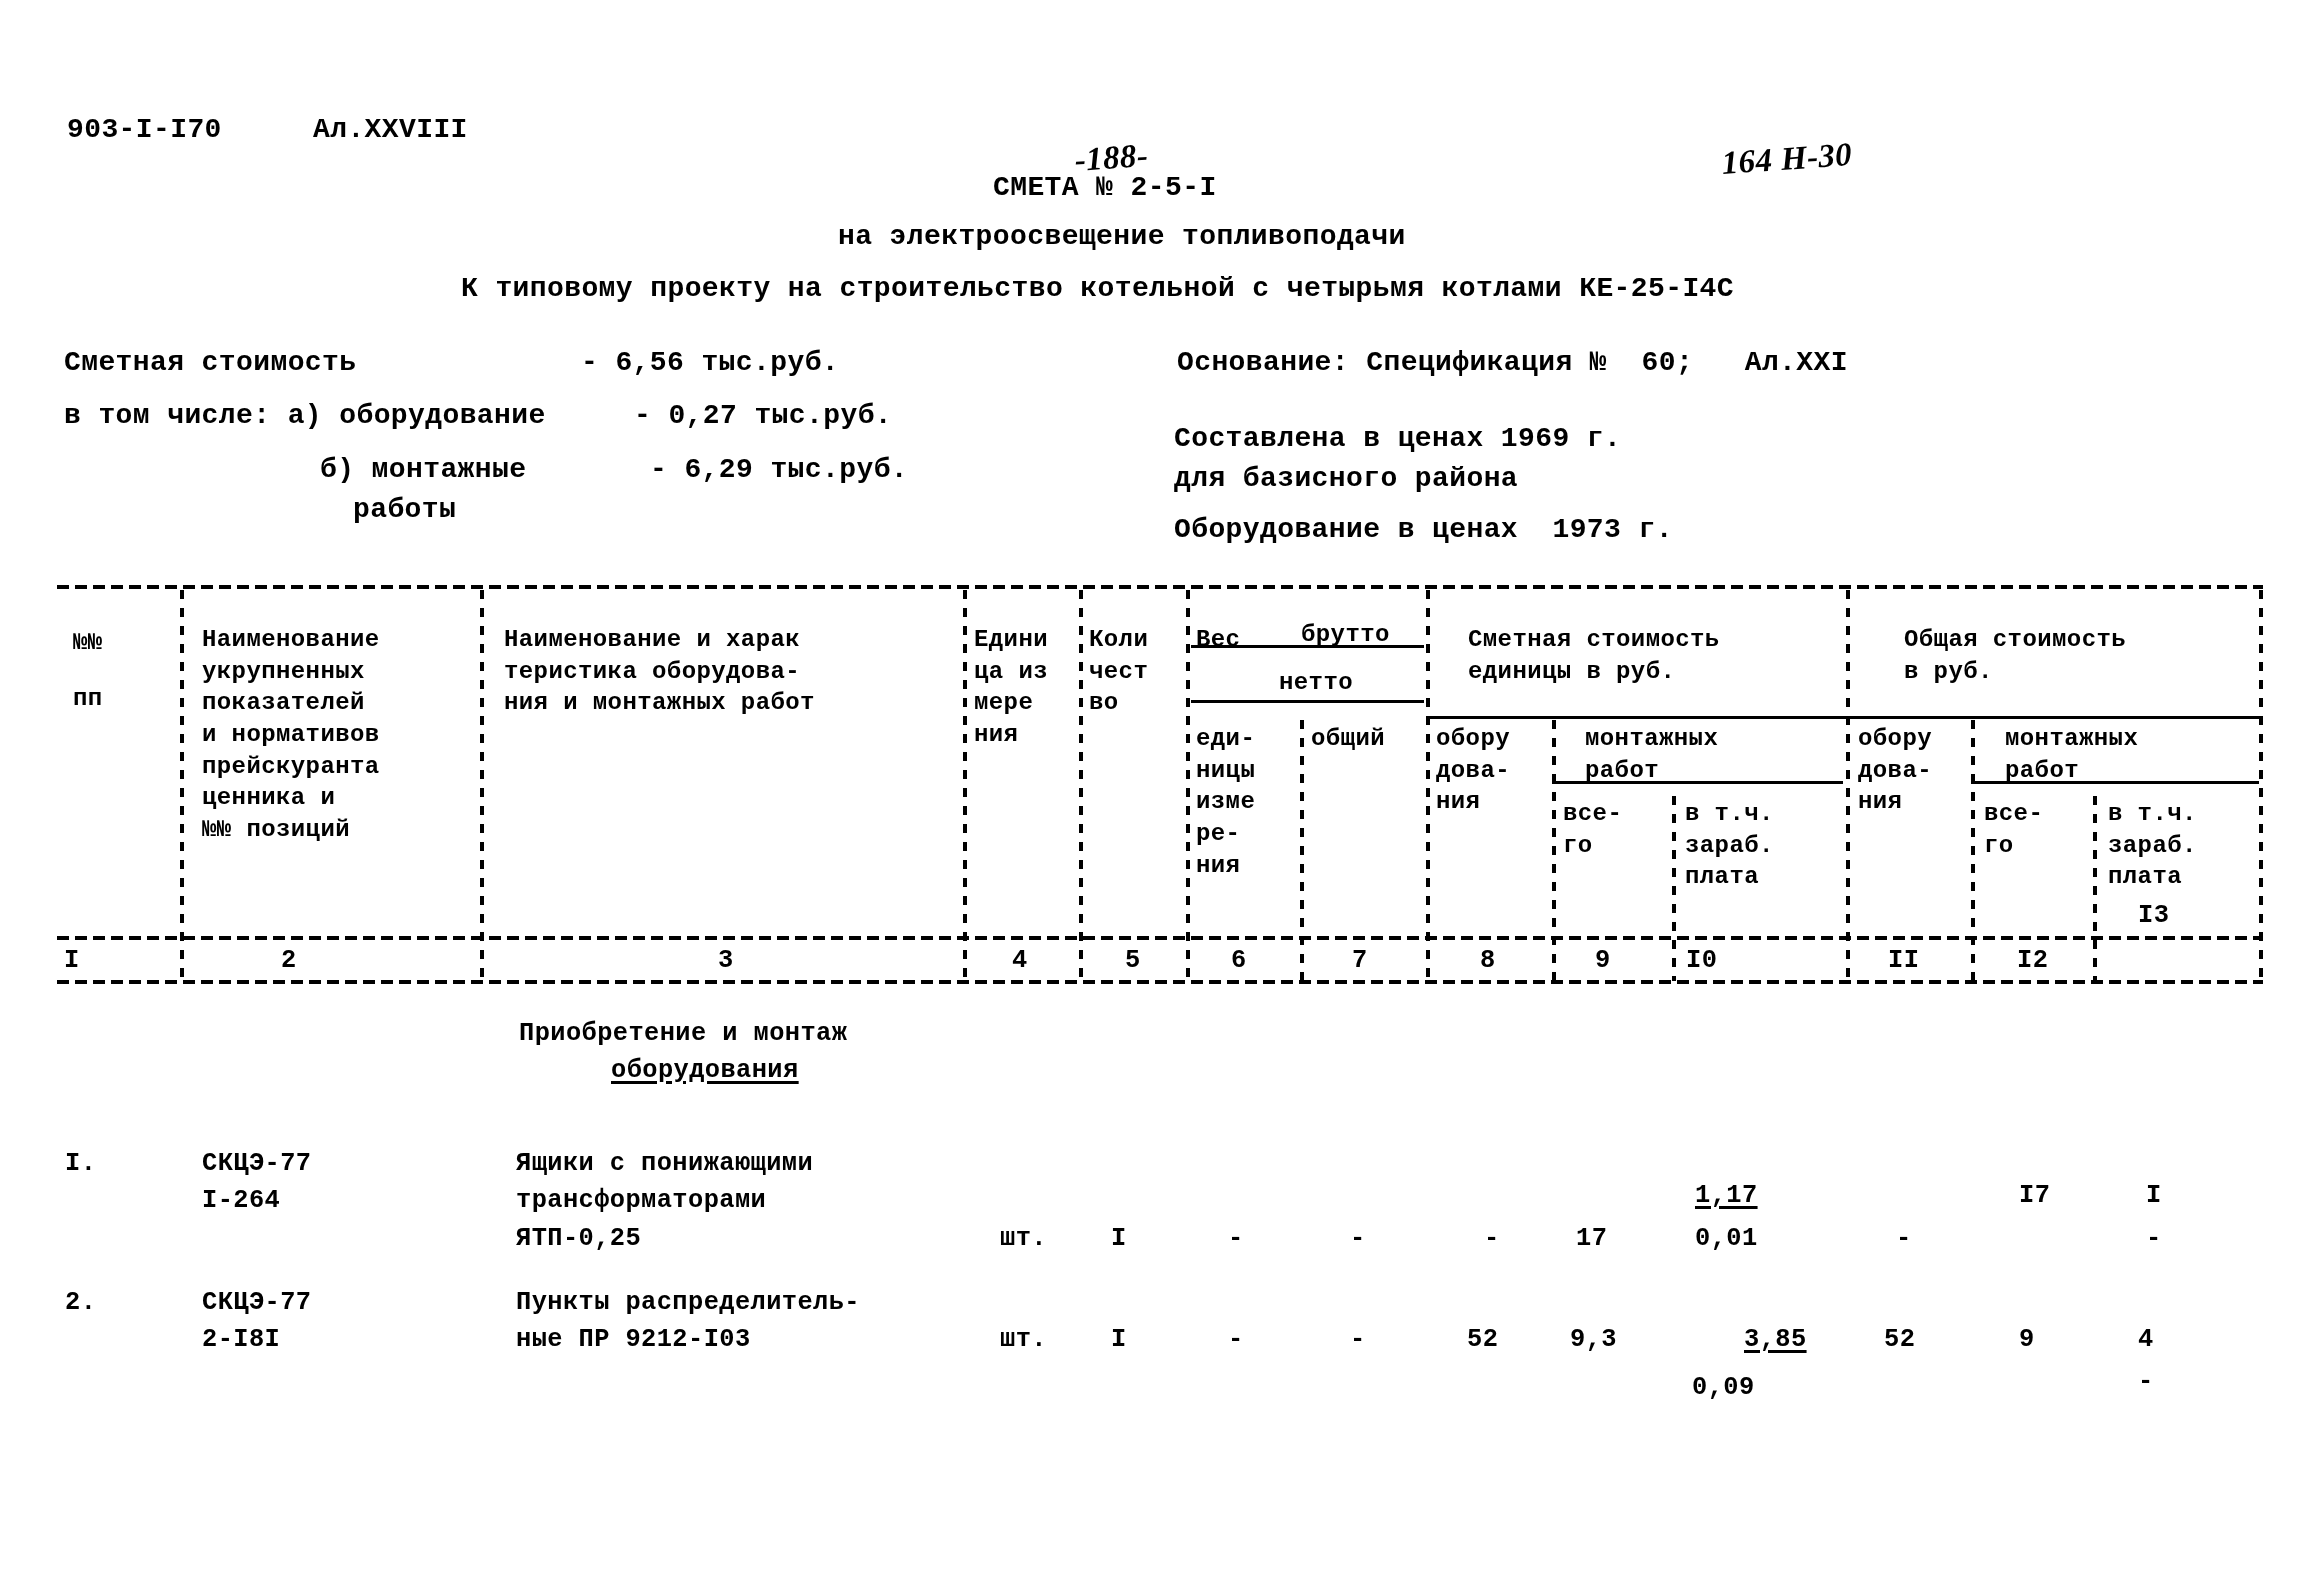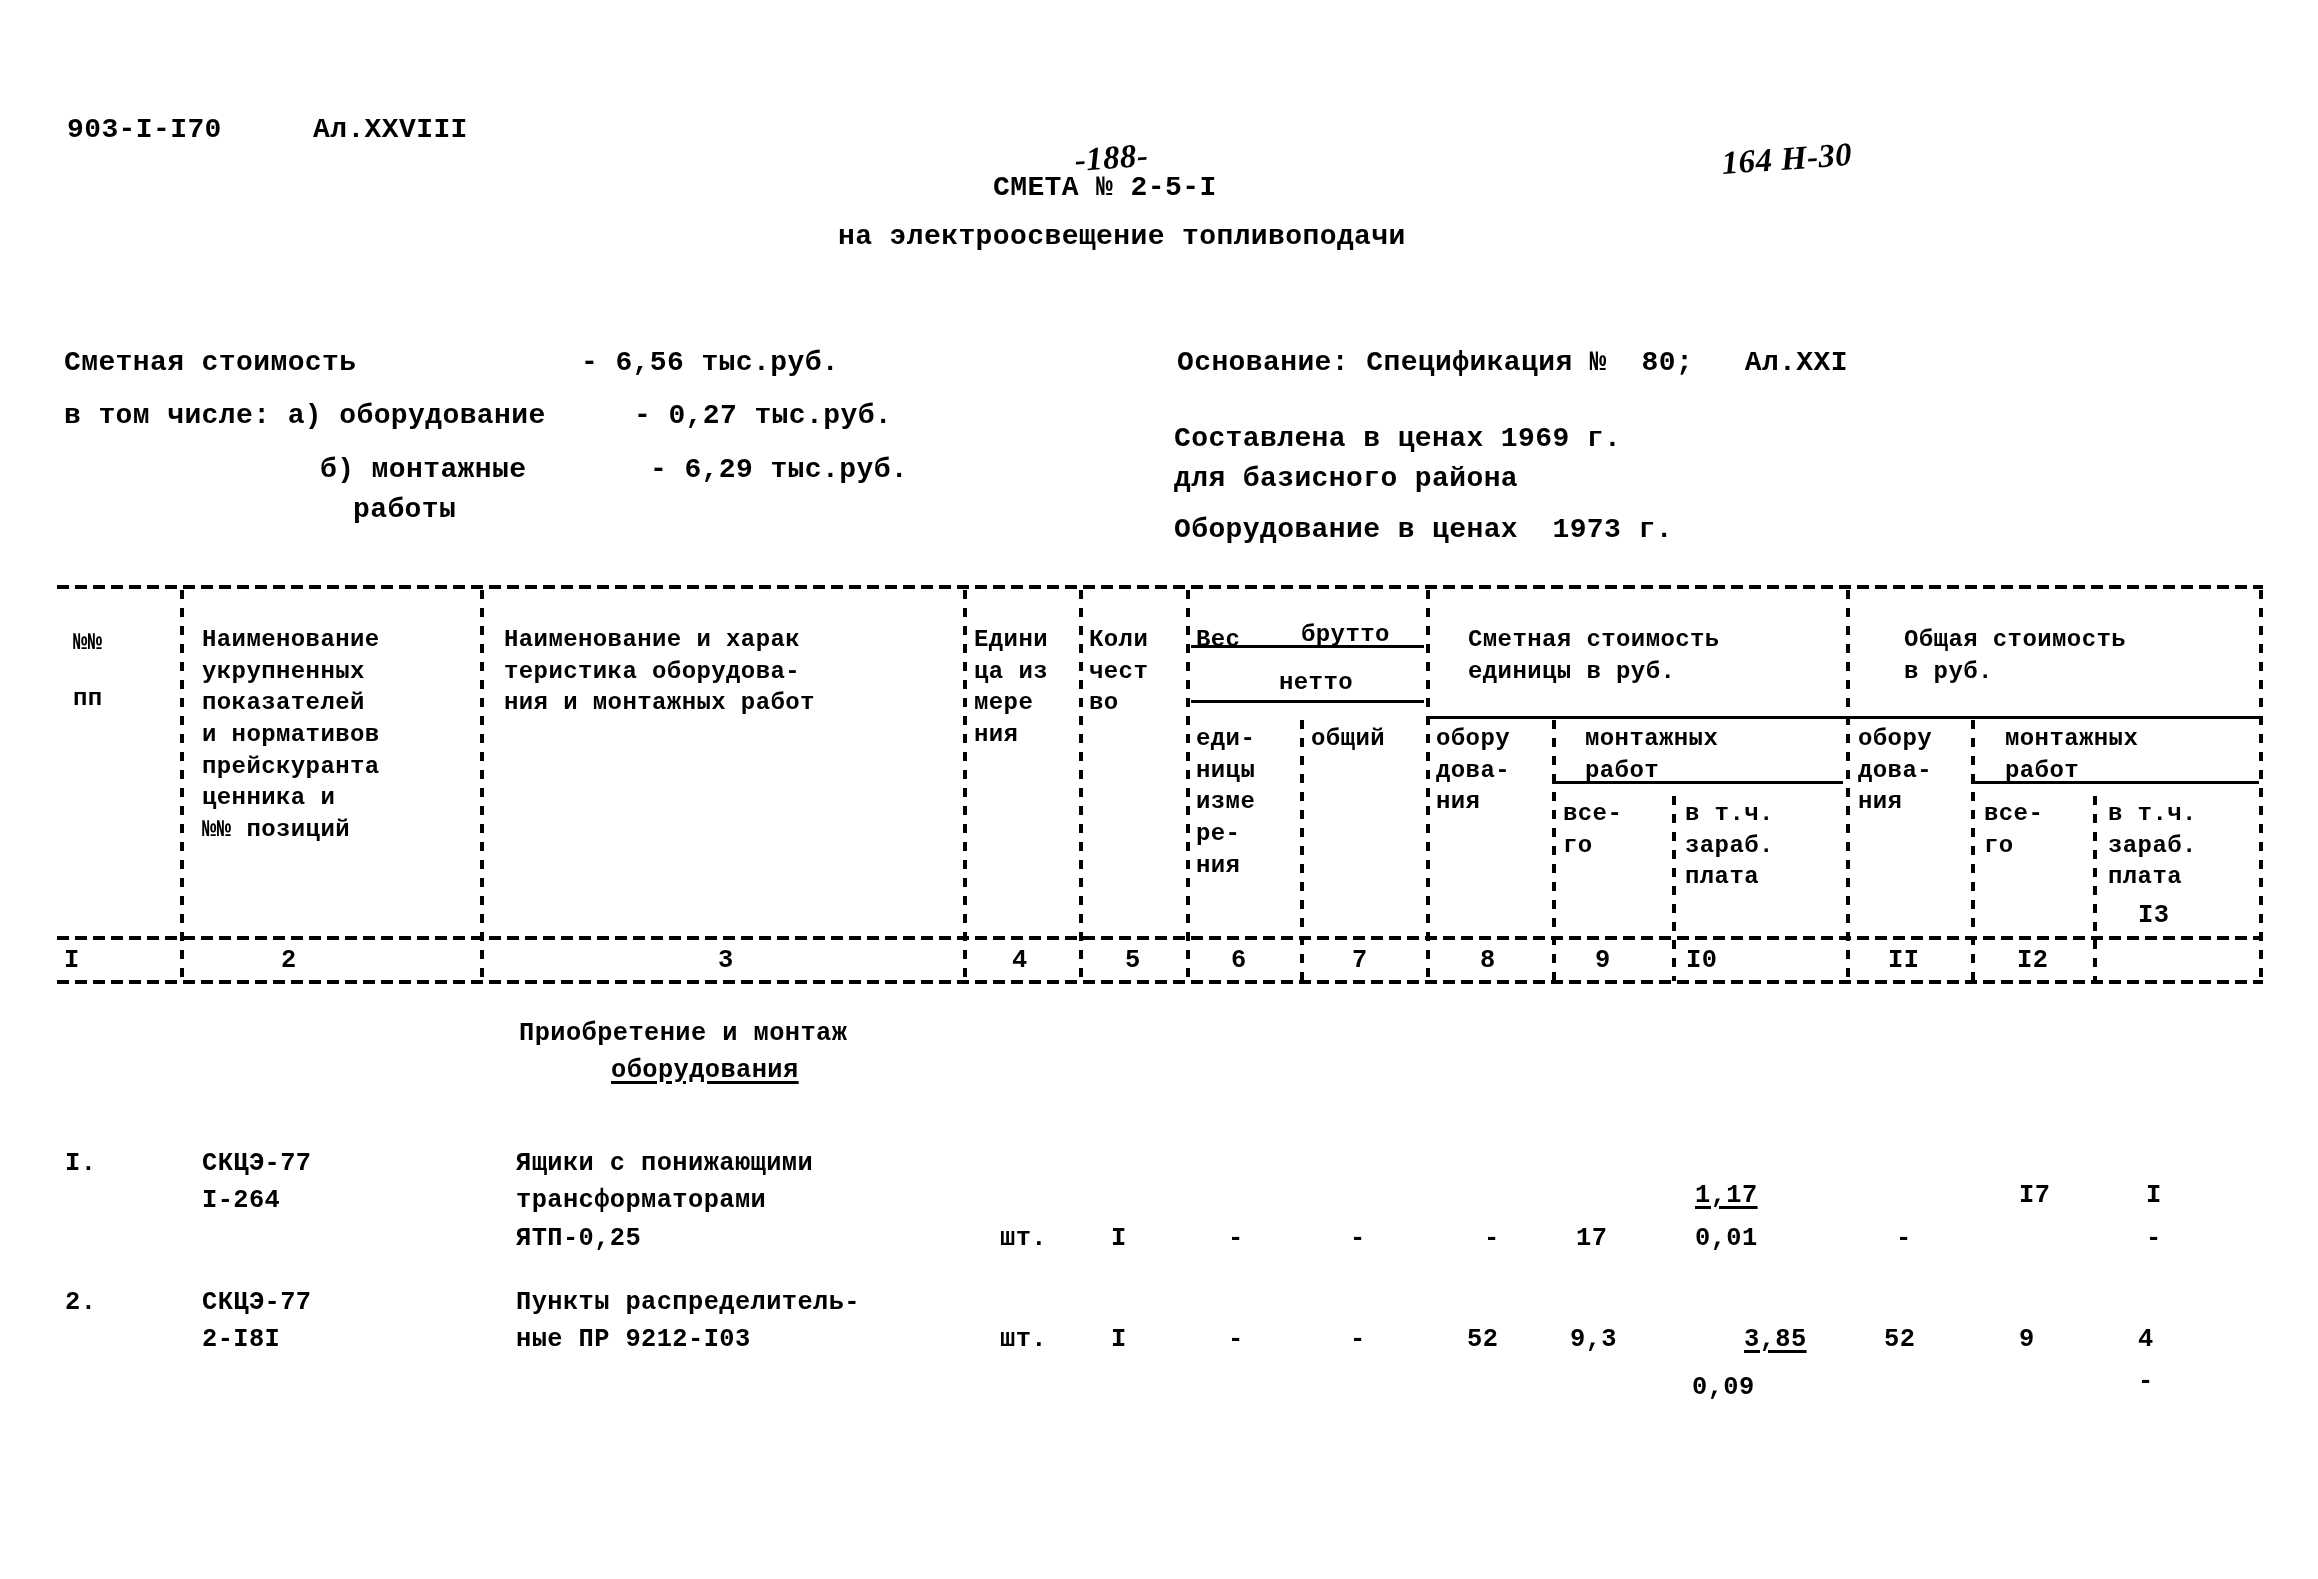--- a/index.html
+++ b/index.html
@@ -43,32 +43,33 @@
 
 <div class="page">
 
   <div class="t tt" style="left:67px;top:116px;">903-I-I70</div>
   <div class="t tt" style="left:313px;top:116px;">Ал.XXVIII</div>
   <div class="t handw" style="left:1076px;top:142px;">-188-</div>
   <div class="t handw" style="left:1723px;top:145px;">164 Н-30</div>
 
   <div class="t tt" style="left:993px;top:174px;">СМЕТА № 2-5-I</div>
   <div class="t tt" style="left:818px;top:223px;margin-left:20px;">на электроосвещение топливоподачи</div>
+  <div class="t tt" style="left:461px;top:275px;">К типовому проекту на строительство котельной с четырьмя котлами КЕ-25-I4C</div>
 
   <div class="t tt" style="left:64px;top:349px;">Сметная стоимость</div>
   <div class="t tt" style="left:581px;top:349px;">- 6,56 тыс.руб.</div>
 
   <div class="t tt" style="left:64px;top:402px;">в том числе: а) оборудование</div>
   <div class="t tt" style="left:634px;top:402px;">- 0,27 тыс.руб.</div>
 
   <div class="t tt" style="left:320px;top:456px;">б) монтажные</div>
   <div class="t tt" style="left:634px;top:456px;margin-left:16px;">- 6,29 тыс.руб.</div>
   <div class="t tt" style="left:353px;top:496px;">работы</div>
 
-  <div class="t tt" style="left:1177px;top:349px;">Основание: Спецификация №  80;   Ал.XXI</div>
+  <div class="t tt" style="left:1177px;top:349px;">Основание: Спецификация №  60;   Ал.XXI</div>
   <div class="t tt" style="left:1174px;top:425px;">Составлена в ценах 1969 г.</div>
   <div class="t tt" style="left:1174px;top:465px;">для базисного района</div>
   <div class="t tt" style="left:1174px;top:516px;">Оборудование в ценах  1973 г.</div>
 
   <div class="hdash" style="left:57px;top:585px;width:2206px;"></div>
   <div class="hdash" style="left:57px;top:936px;width:2206px;"></div>
   <div class="hdash" style="left:57px;top:980px;width:2206px;"></div>
 
   <div class="vdot" style="left:180px;top:590px;height:391px;"></div>
   <div class="vdot" style="left:480px;top:590px;height:391px;"></div>

